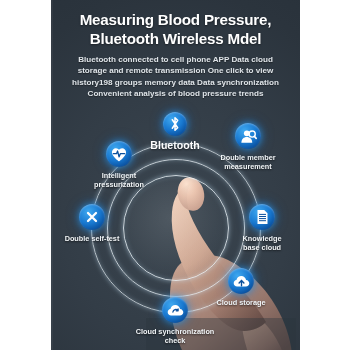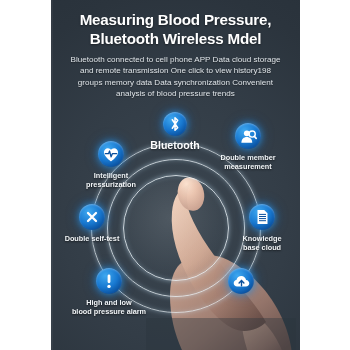--- a/index.html
+++ b/index.html
@@ -58,21 +58,21 @@
     font-weight: bold;
     letter-spacing: -0.2px;
     padding: 0 6px;
     text-shadow: 0 1px 2px rgba(0,0,0,0.45);
   }
   .subtitle {
     margin-top: 6px;
     color: #dfe4e8;
     font-size: 8.1px;
     line-height: 11.4px;
-    font-weight: normal;
+    font-weight: bold;
     padding: 0 16px;
     text-shadow: 0 1px 1px rgba(0,0,0,0.4);
   }
 
   
   #hand {
     position: absolute;
     left: 95px;
     top: 168px;
     width: 150px;
@@ -229,21 +229,21 @@
 
     <div class="feature" id="feature-bluetooth" style="left:124px; top:112px;">
       <div class="f-icon">
         <svg width="14" height="16" viewBox="0 0 14 18" fill="none" stroke="#ffffff" stroke-width="1.7" stroke-linecap="round" stroke-linejoin="round">
           <path d="M4 4.2 L10 13.2 L7 16 L7 2 L10 4.8 L4 13.8"></path>
         </svg>
       </div>
       <div class="f-label">Bluetooth</div>
     </div>
 
-    <div class="feature" style="left:60px; top:141px;">
+    <div class="feature" style="left:68px; top:141px;">
       <div class="f-icon">
         <svg width="16" height="15" viewBox="0 0 18 17" fill="#ffffff">
           <path d="M9 16.2 C9 16.2 1 11 1 5.9 C1 3.2 3.1 1.3 5.5 1.3
                    C7 1.3 8.3 2.1 9 3.2 C9.7 2.1 11 1.3 12.5 1.3
                    C14.9 1.3 17 3.2 17 5.9 C17 11 9 16.2 9 16.2 Z"></path>
           <path d="M2.6 7.6 H6.2 L7.4 4.6 L9.1 11.2 L10.5 7.6 H15.4" fill="none" stroke="#0a4f9c" stroke-width="1.5" stroke-linecap="round" stroke-linejoin="round"></path>
         </svg>
       </div>
       <div class="f-label">Intelligent
 pressurization</div>
@@ -275,37 +275,40 @@
       <div class="f-icon">
         <svg width="13" height="16" viewBox="0 0 13 16" fill="#ffffff">
           <path d="M1.5 1 H8.2 L11.5 4.3 V15 H1.5 Z"></path>
           <path d="M3.4 5.4 H9.6 M3.4 7.5 H9.6 M3.4 9.6 H9.6 M3.4 11.7 H9.6" stroke="#0a4f9c" stroke-width="1" fill="none" stroke-linecap="round"></path>
         </svg>
       </div>
       <div class="f-label">Knowledge
 base cloud</div>
     </div>
 
-    <div class="feature" style="left:58px; top:268px;">
-      <div class="f-icon">
-        <svg width="8" height="16" viewBox="0 0 8 16" fill="#ffffff">
-          <rect x="2.6" y="1.6" width="2.8" height="8.6" rx="1.4"></rect>
-          <circle cx="4" cy="13.4" r="1.7"></circle>
-        </svg>
-      </div>
-      <div class="f-label">High and low
-blood pressure alarm</div>
-    </div>
 
     <div class="feature" style="left:190px; top:268px;">
       <div class="f-icon">
         <svg width="17" height="13" viewBox="0 0 18 14" fill="#ffffff">
           <path d="M4.4 12.4 C2.2 12.4 0.6 10.8 0.6 8.8 C0.6 7 1.9 5.5 3.7 5.2
                    C4.1 2.8 6.2 1 8.8 1 C11.4 1 13.6 2.9 13.9 5.3
                    C16 5.5 17.4 7.1 17.4 9 C17.4 10.9 15.8 12.4 13.7 12.4 Z"></path>
           <path d="M9 11.6 V6.4 M9 5.8 L6.4 8.6 M9 5.8 L11.6 8.6" fill="none" stroke="#0a4f9c" stroke-width="1.5" stroke-linecap="round" stroke-linejoin="round"></path>
         </svg>
       </div>
-    </div>
-
+      <div class="f-label">Cloud storage</div>
+    </div>
+
+    <div class="feature" style="left:124px; top:297px;">
+      <div class="f-icon">
+        <svg width="17" height="13" viewBox="0 0 18 14" fill="#ffffff">
+          <path d="M4.4 12.4 C2.2 12.4 0.6 10.8 0.6 8.8 C0.6 7 1.9 5.5 3.7 5.2
+                   C4.1 2.8 6.2 1 8.8 1 C11.4 1 13.6 2.9 13.9 5.3
+                   C16 5.5 17.4 7.1 17.4 9 C17.4 10.9 15.8 12.4 13.7 12.4 Z"></path>
+          <path d="M6.2 8.6 A3 3 0 0 1 11.6 7.2 M11.8 5.4 V7.4 H9.8" fill="none" stroke="#0a4f9c" stroke-width="1.4" stroke-linecap="round" stroke-linejoin="round"></path>
+        </svg>
+      </div>
+      <div class="f-label">Cloud synchronization
+check</div>
+    </div>
 
   </div>
 </div>
 
 </body></html>

